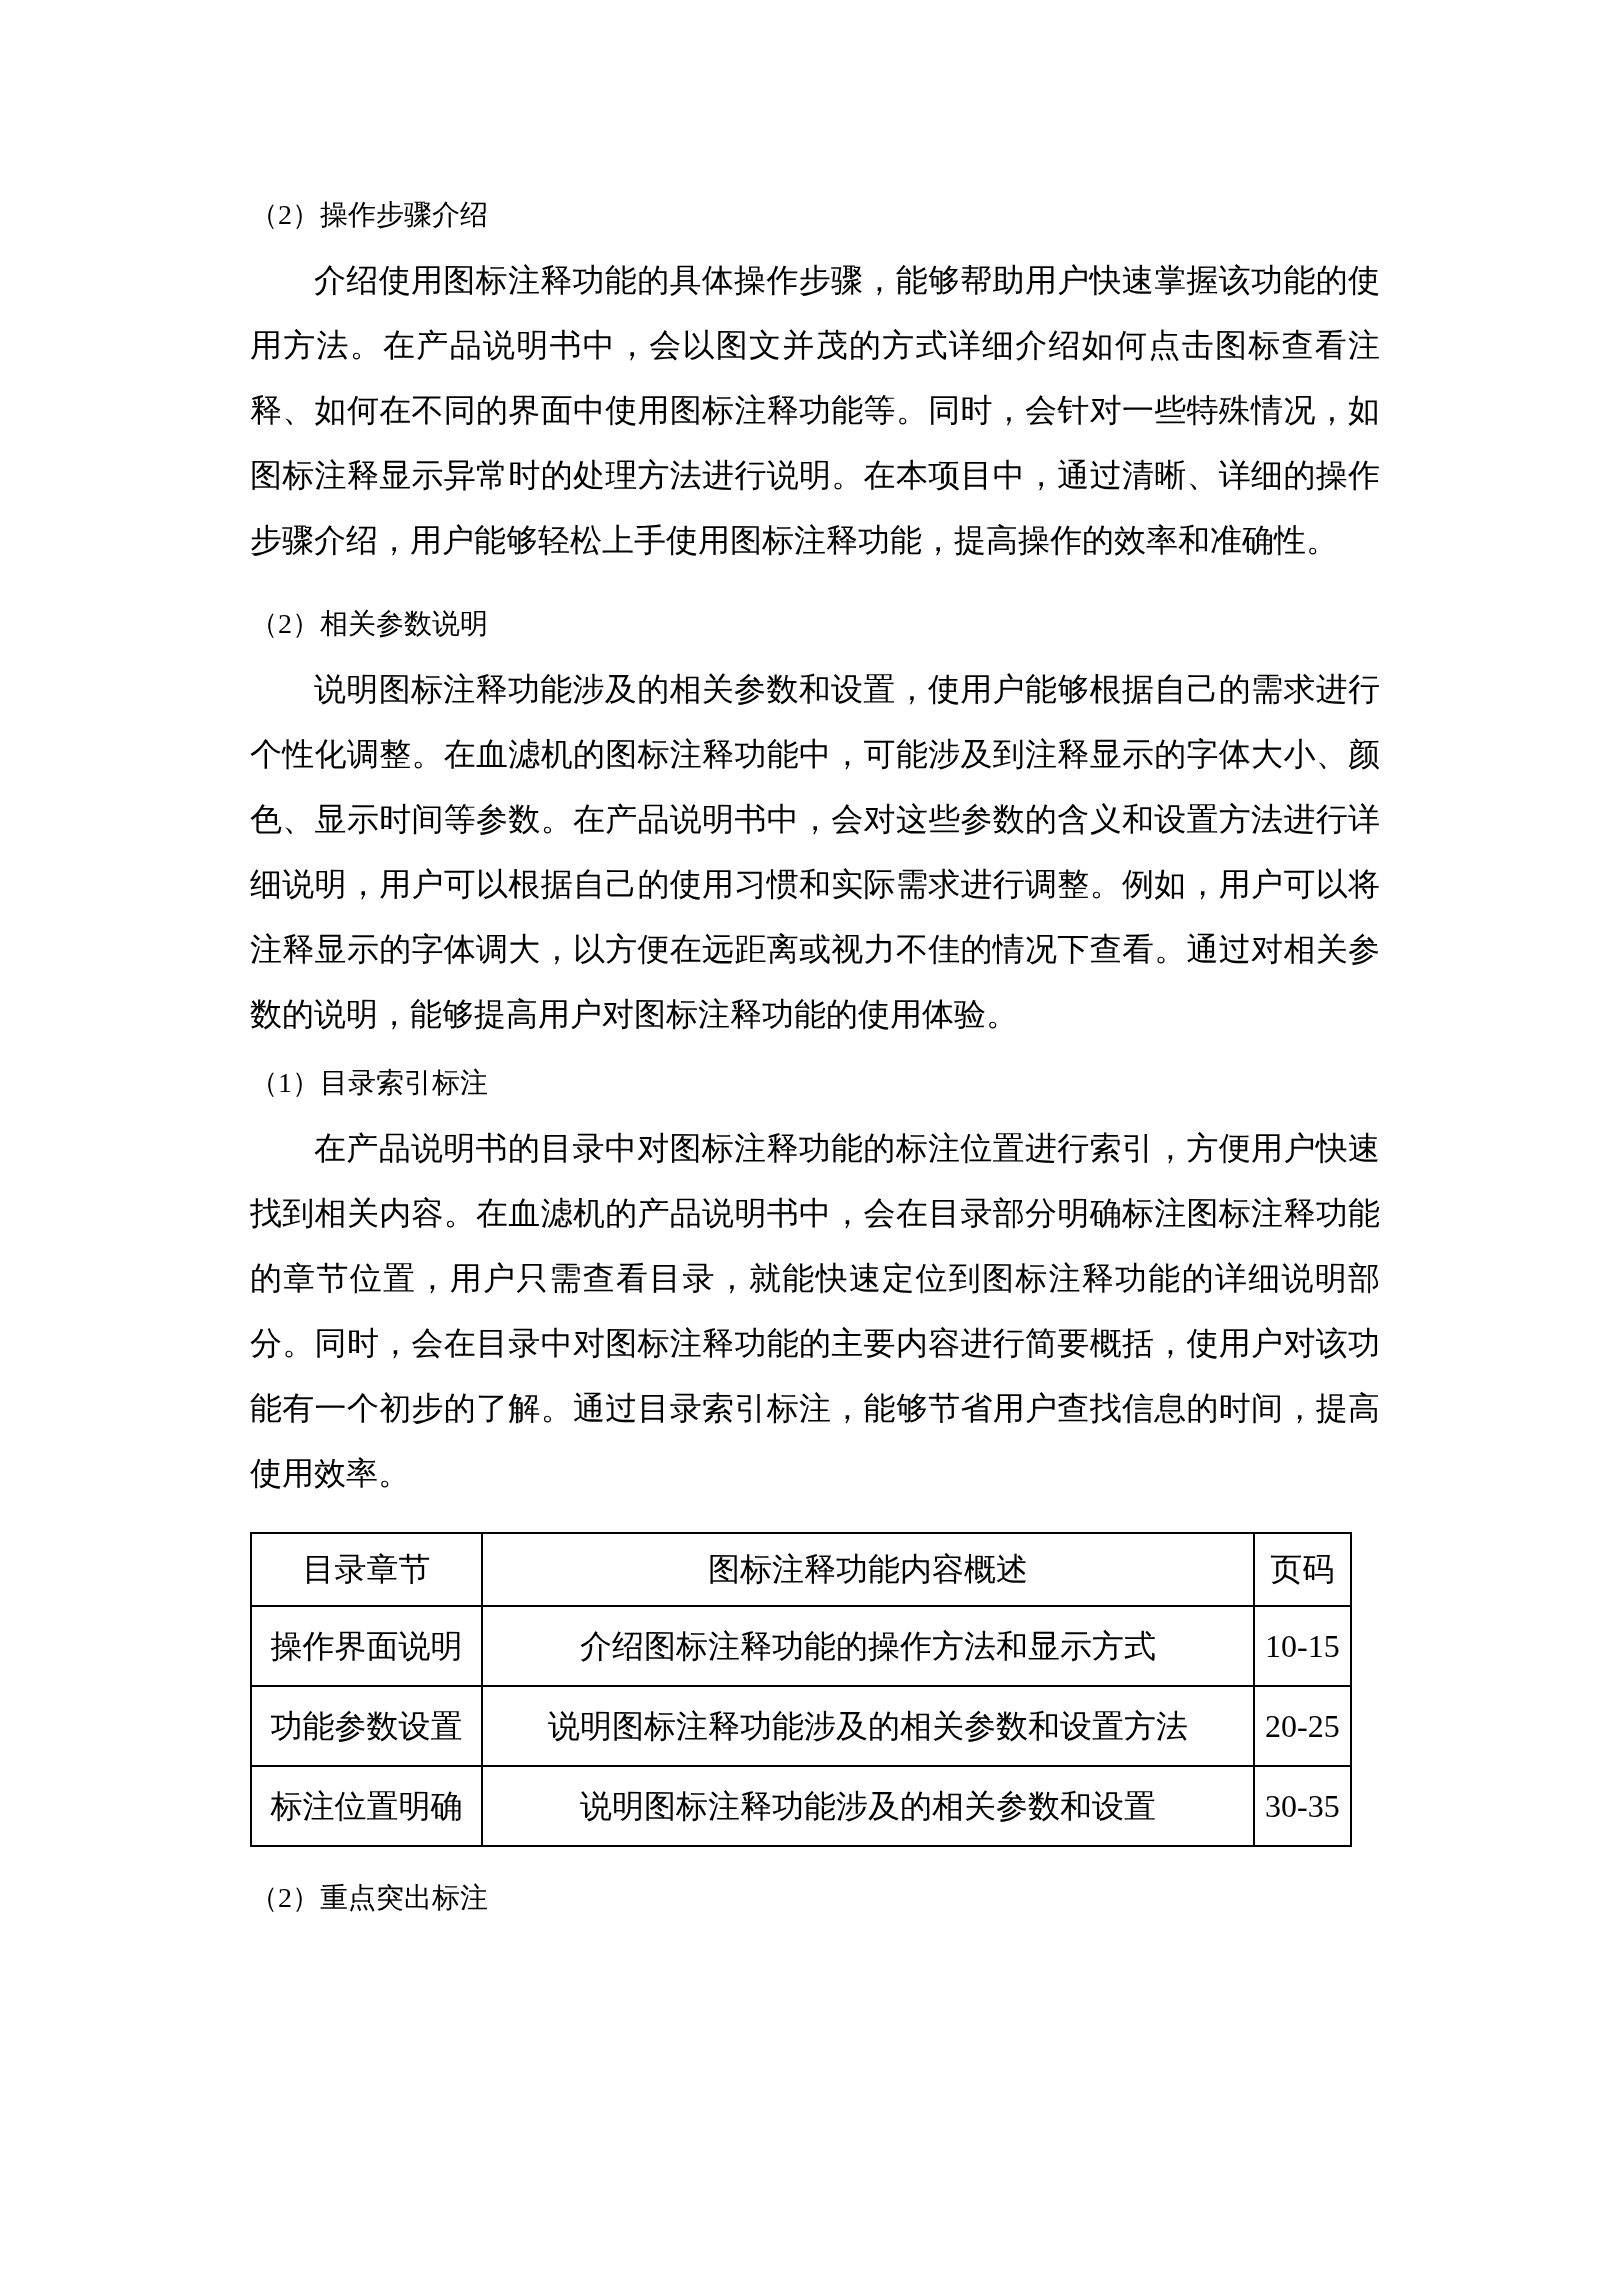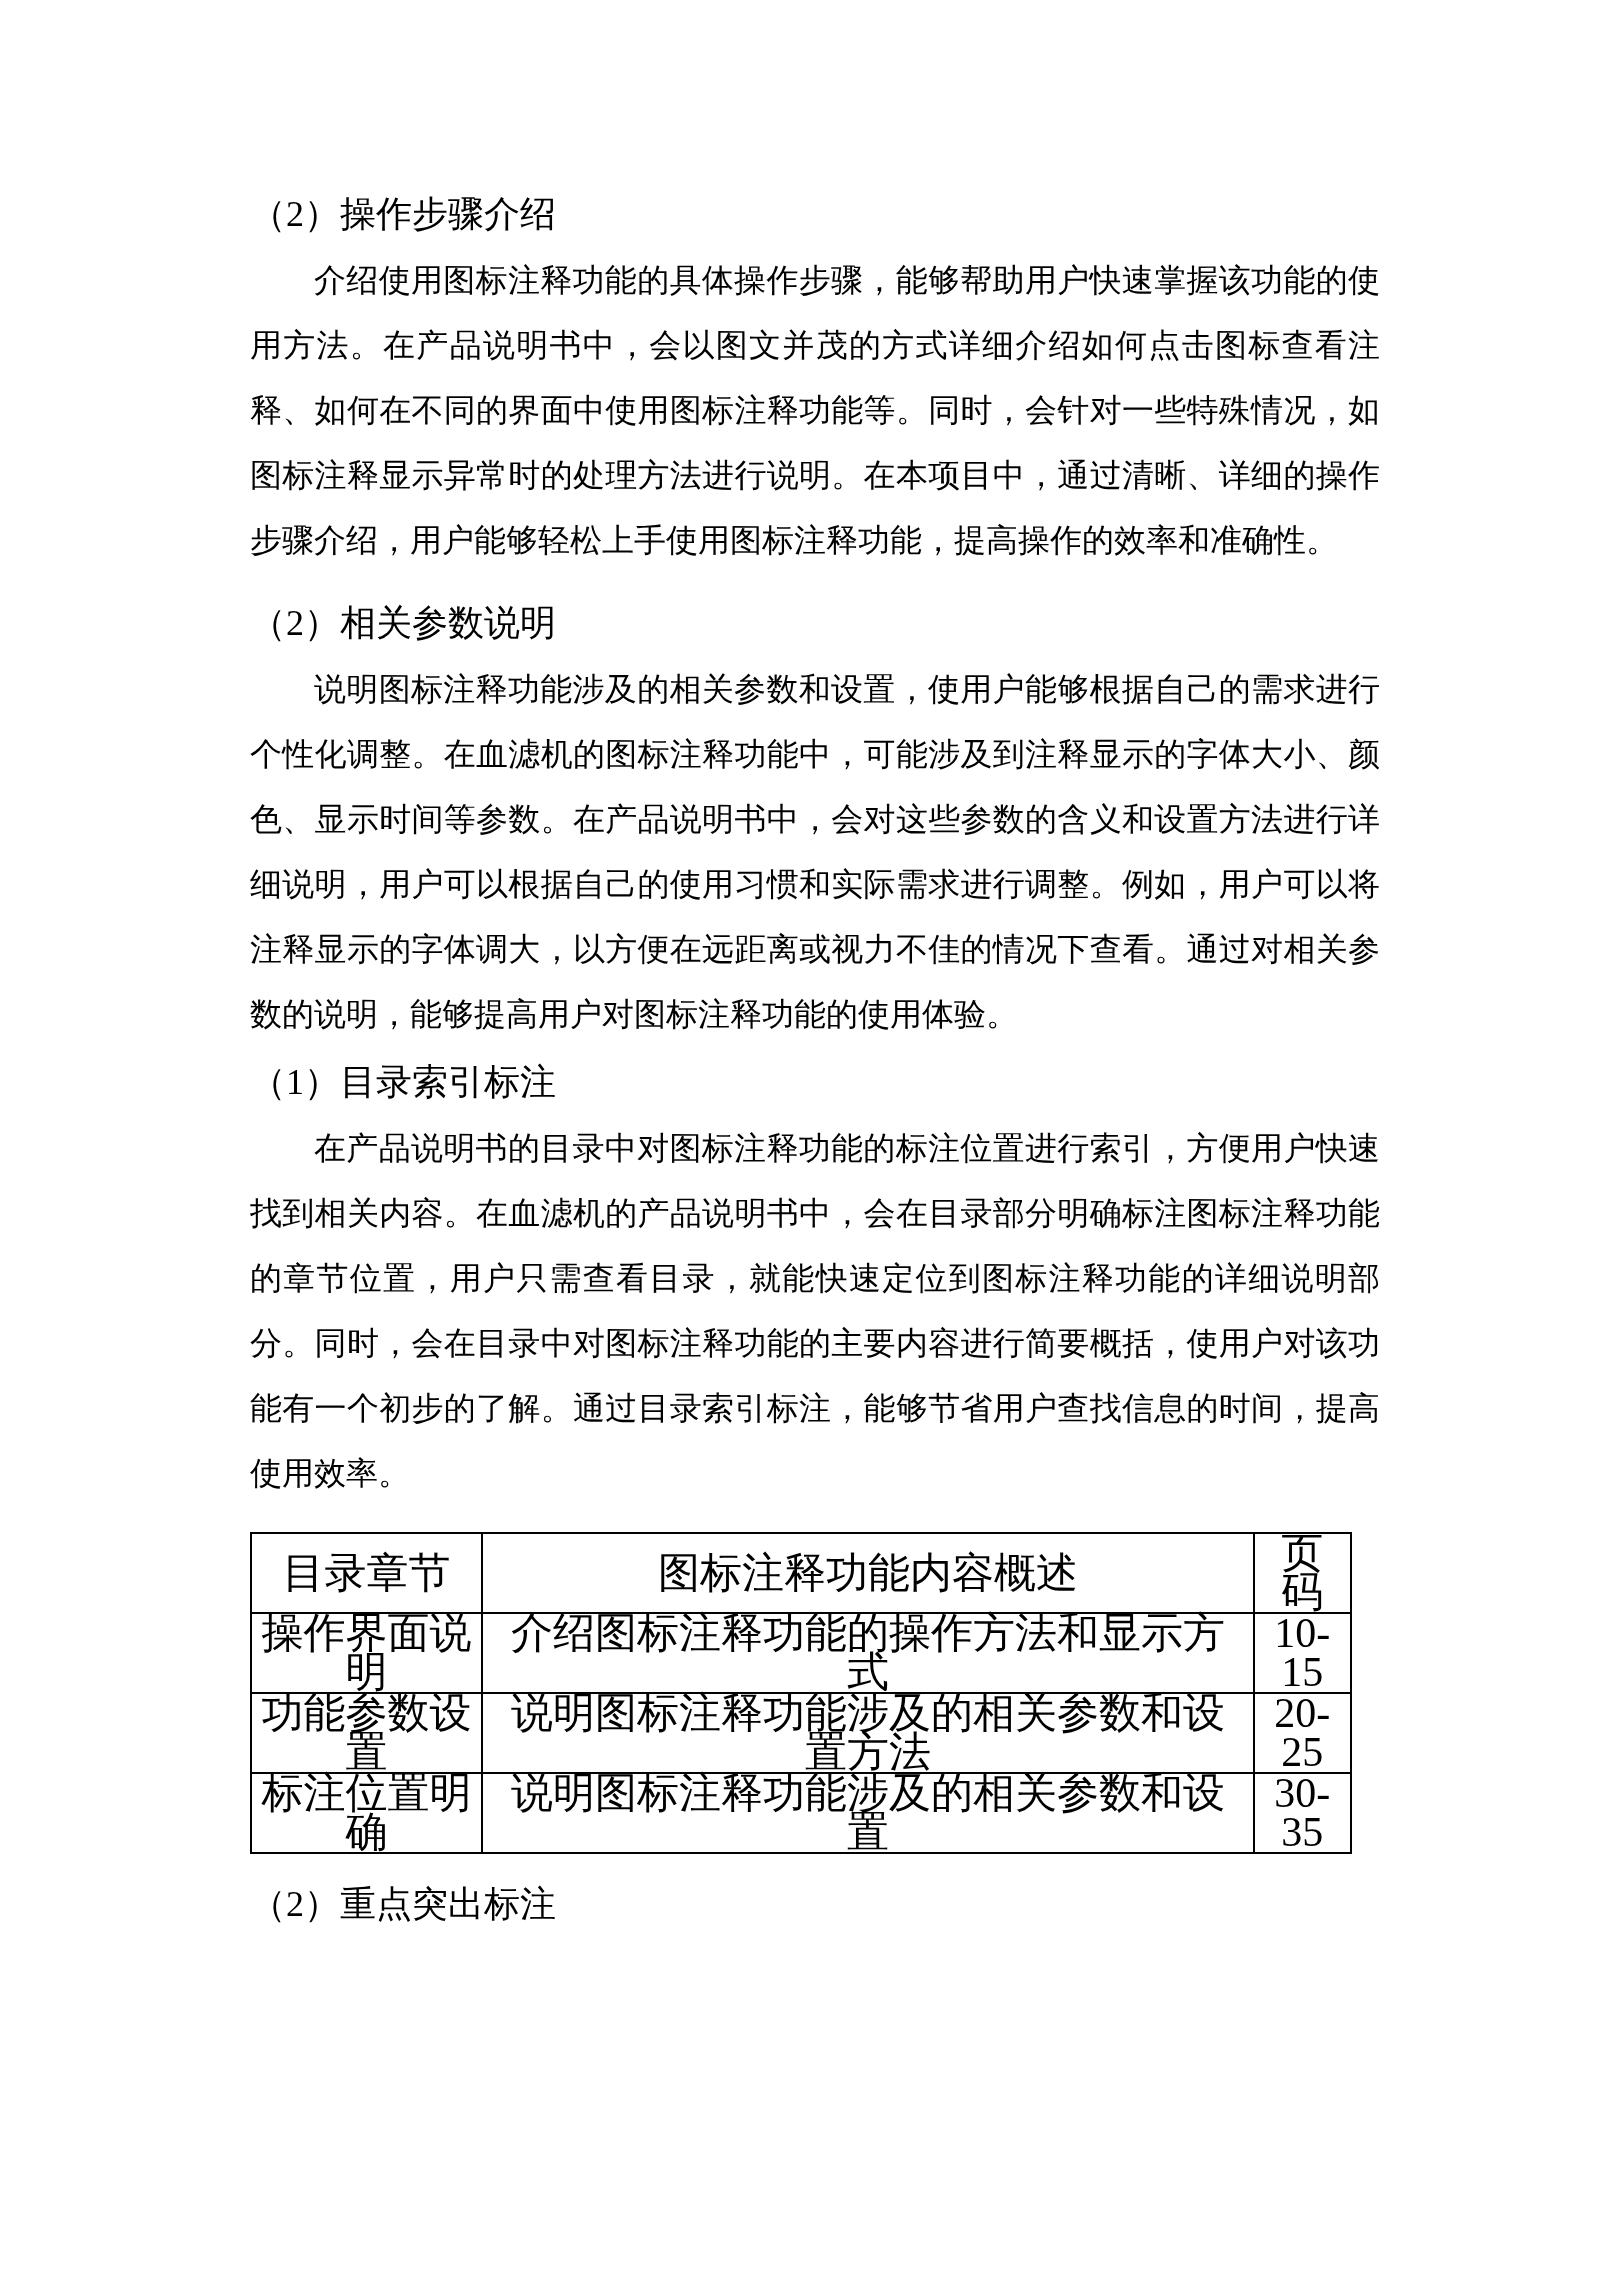--- a/index.html
+++ b/index.html
@@ -13,41 +13,41 @@
   }
   .page {
     width: 1623px;
     height: 2295px;
     padding: 178px 243px 0 250px;
     font-size: 32px;
     line-height: 67px;
   }
   .heading {
     font-weight: normal;
-    font-size: 36px;
+    font-size: 28px;
     line-height: 67px;
     margin-top: 17px;
     text-align: left;
   }
   .heading.tight { margin-top: 2.6px; }
   .para {
     text-align: justify;
     text-indent: 64px;
     line-height: 65px;
   }
   table.doc-table {
     width: 97.5%;
     border-collapse: collapse;
     margin-top: 26px;
     table-layout: fixed;
   }
   table.doc-table td, table.doc-table th {
     border: 2px solid #000000;
     font-weight: normal;
-    font-size: 42px;
+    font-size: 32px;
     text-align: center;
     vertical-align: middle;
     height: 80px;
     padding: 0 9.2px;
     line-height: 39px;
   }
   table.doc-table tr.head td { height: 73px; }
   col.c1 { width: 21%; }
   col.c2 { width: 70.2%; }
   col.c3 { width: 8.8%; }

